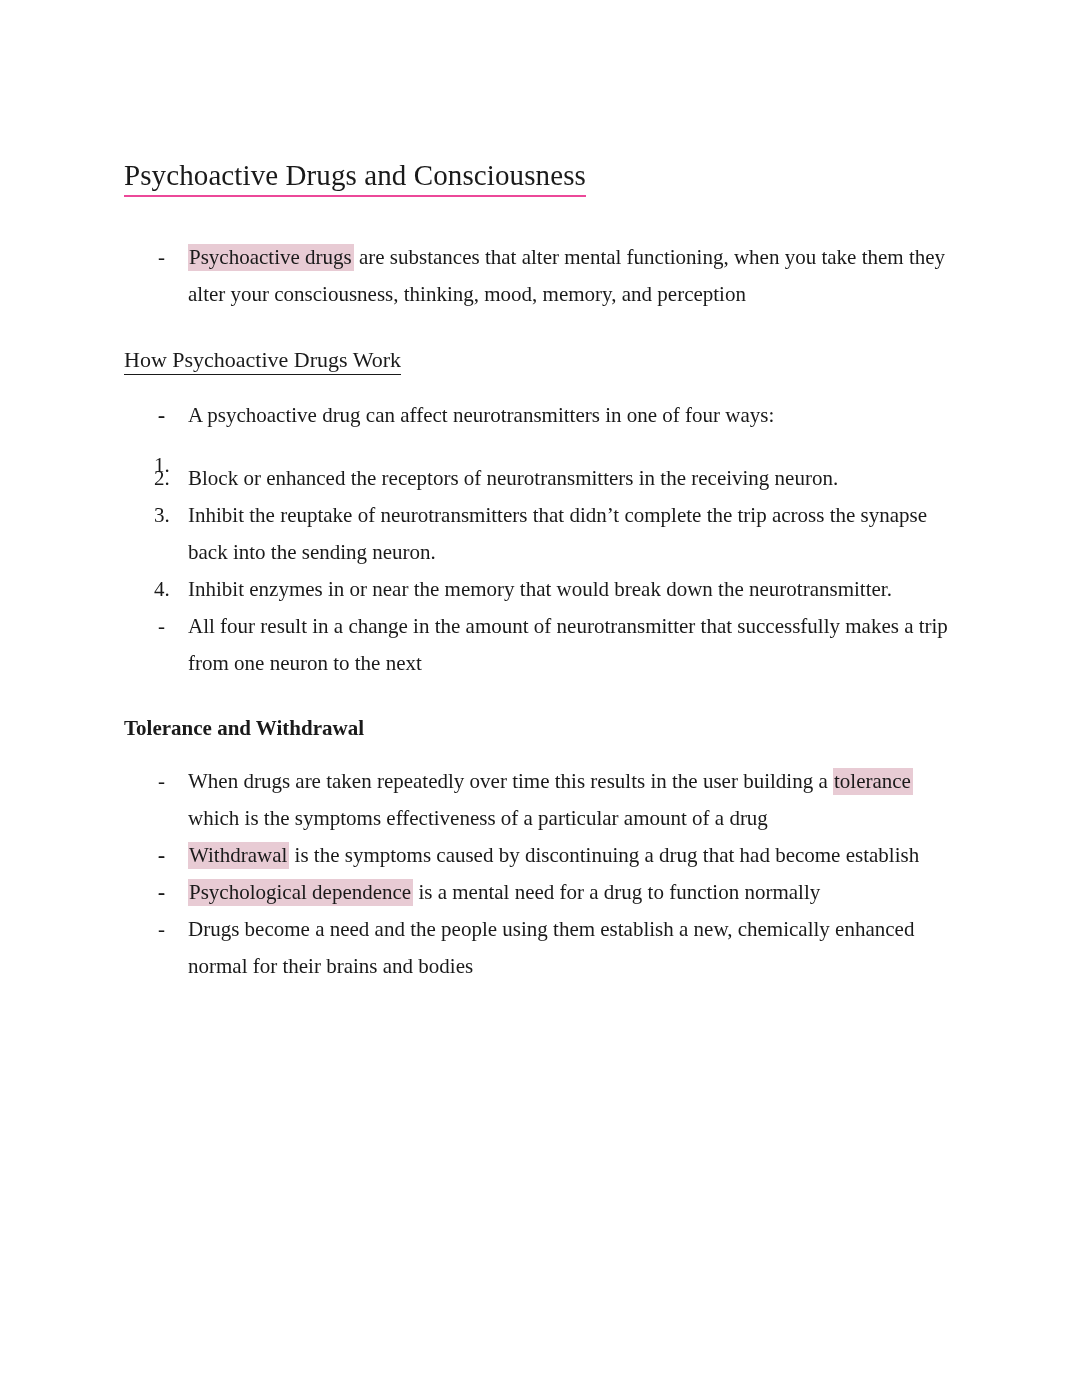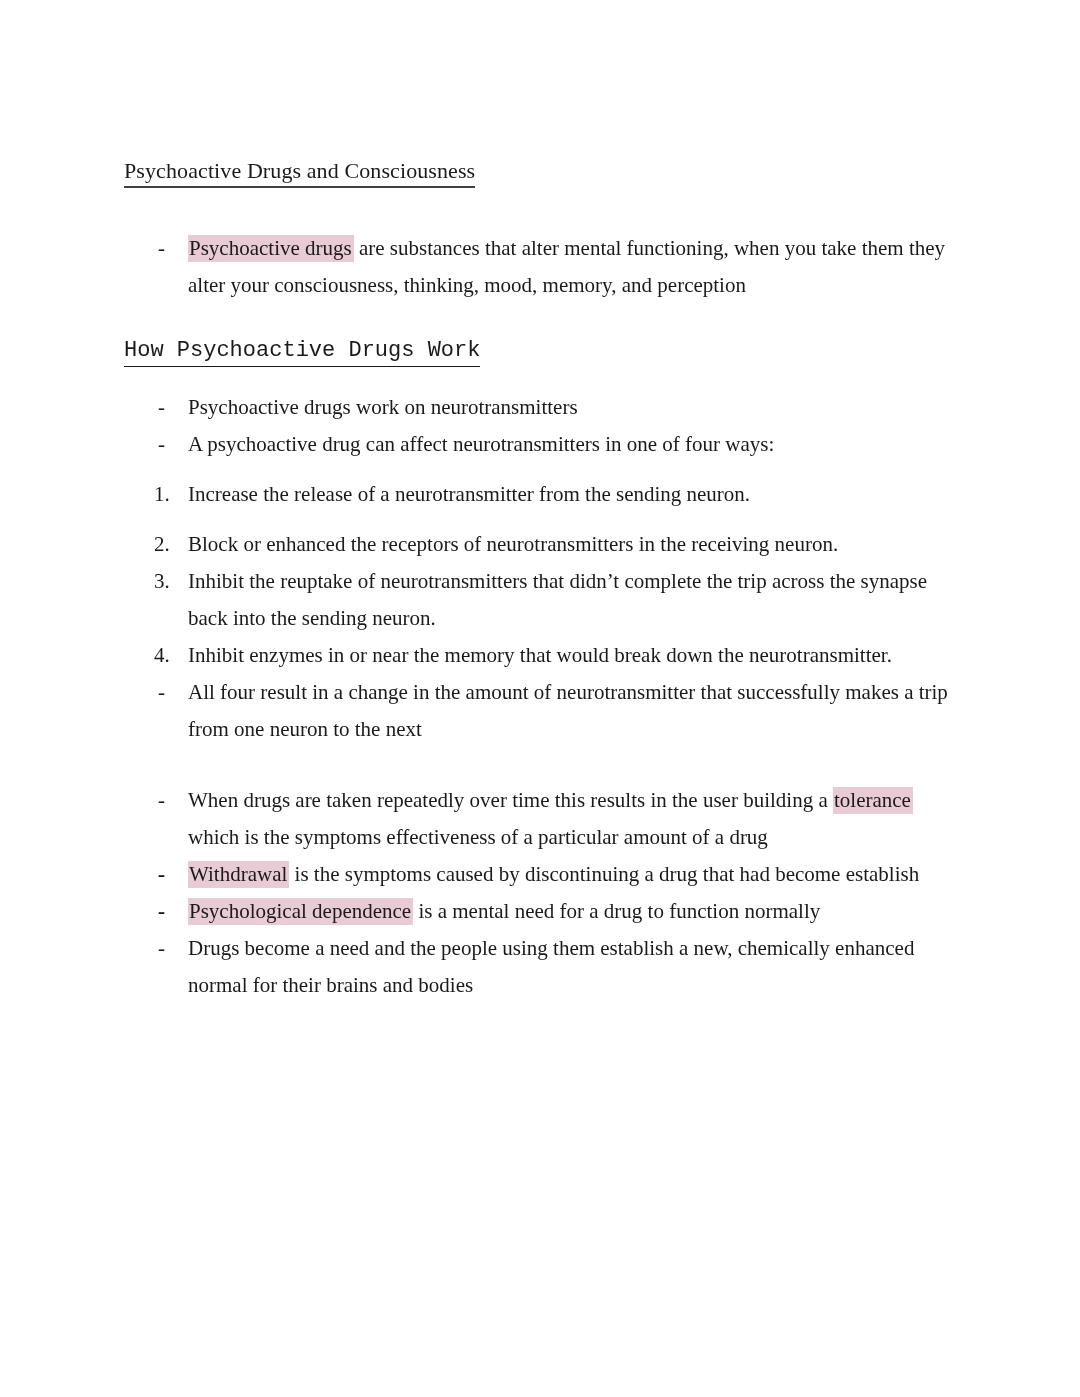--- a/index.html
+++ b/index.html
@@ -19,39 +19,38 @@
     position: relative;
     width: 1080px;
     height: 1397px;
     background: #ffffff;
     box-sizing: border-box;
     padding: 158px 120px 0 124px;
   }
 
   
   .doc-title {
-    font-size: 22px;
+    font-size: 29px;
     font-weight: 400;
     line-height: 1.2;
     margin: 0 0 42px 0;
     display: inline-block;
-    border-bottom: 2px solid #404040;
+    border-bottom: 2px solid #ec4899;
     padding-bottom: 2px;
     letter-spacing: 0.1px;
   }
 
   .section-heading {
     font-size: 22px;
     font-weight: 400;
     line-height: 1.2;
     margin: 0 0 22px 0;
     display: inline-block;
     border-bottom: 1.6px solid #1a1a1a;
     padding-bottom: 1px;
-    font-family: Liberation Mono, monospace;
   }
   .section-heading-wrap { margin: 0; }
 
   .section-heading.bold {
     font-weight: 700;
     border-bottom: none;
     padding-bottom: 0;
     font-size: 21px;
   }
 
@@ -115,34 +114,32 @@
 
   <div class="gap-lg"></div>
 
   <div class="section-heading-wrap">
     <h2 class="section-heading">How Psychoactive Drugs Work</h2>
   </div>
 
   <ul class="bullets">
     <li class="item">
       <span class="marker">-</span>
-      <span class="text-body">Psychoactive drugs work on neurotransmitters</span>
     </li>
     <li class="item">
       <span class="marker">-</span>
       <span class="text-body">A psychoactive drug can affect neurotransmitters in one of four ways:</span>
     </li>
   </ul>
 
   <div class="gap-sm"></div>
 
   <ol class="numbered">
     <li class="item">
       <span class="marker num">1.</span>
-      <span class="text-body">Increase the release of a neurotransmitter from the sending neuron.</span>
     </li>
     <li style="height:13px"></li>
     <li class="item">
       <span class="marker num">2.</span>
       <span class="text-body">Block or enhanced the receptors of neurotransmitters in the receiving neuron.</span>
     </li>
     <li class="item">
       <span class="marker num">3.</span>
       <span class="text-body">Inhibit the reuptake of neurotransmitters that didn’t complete the trip across the synapse back into the sending neuron.</span>
     </li>
@@ -154,20 +151,23 @@
 
   <ul class="bullets">
     <li class="item">
       <span class="marker">-</span>
       <span class="text-body">All four result in a change in the amount of neurotransmitter that successfully makes a trip from one neuron to the next</span>
     </li>
   </ul>
 
   <div class="gap-lg"></div>
 
+  <div class="section-heading-wrap">
+    <h2 class="section-heading bold">Tolerance and Withdrawal</h2>
+  </div>
 
   <ul class="bullets">
 
     <li class="item">
       <span class="marker">-</span>
       <span class="text-body"><span>When drugs are taken repeatedly over time this results in the user building a </span><span class="hl">tolerance</span><span> which is the symptoms effectiveness of a particular amount of a drug</span></span>
     </li>
 
     <li class="item">
       <span class="marker">-</span>

